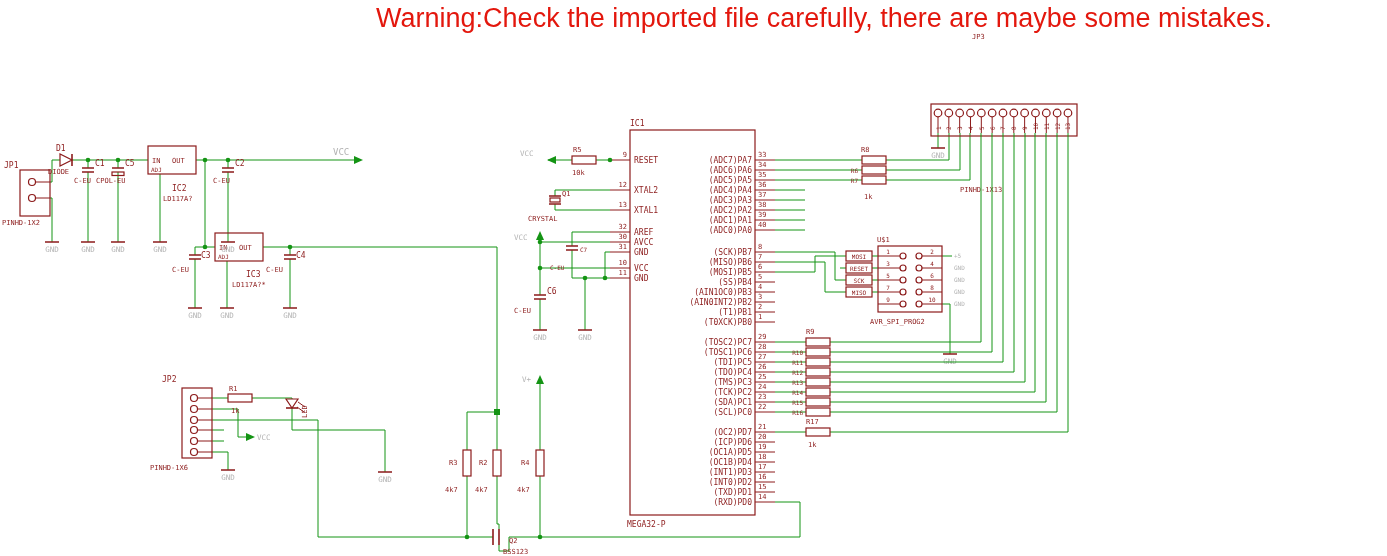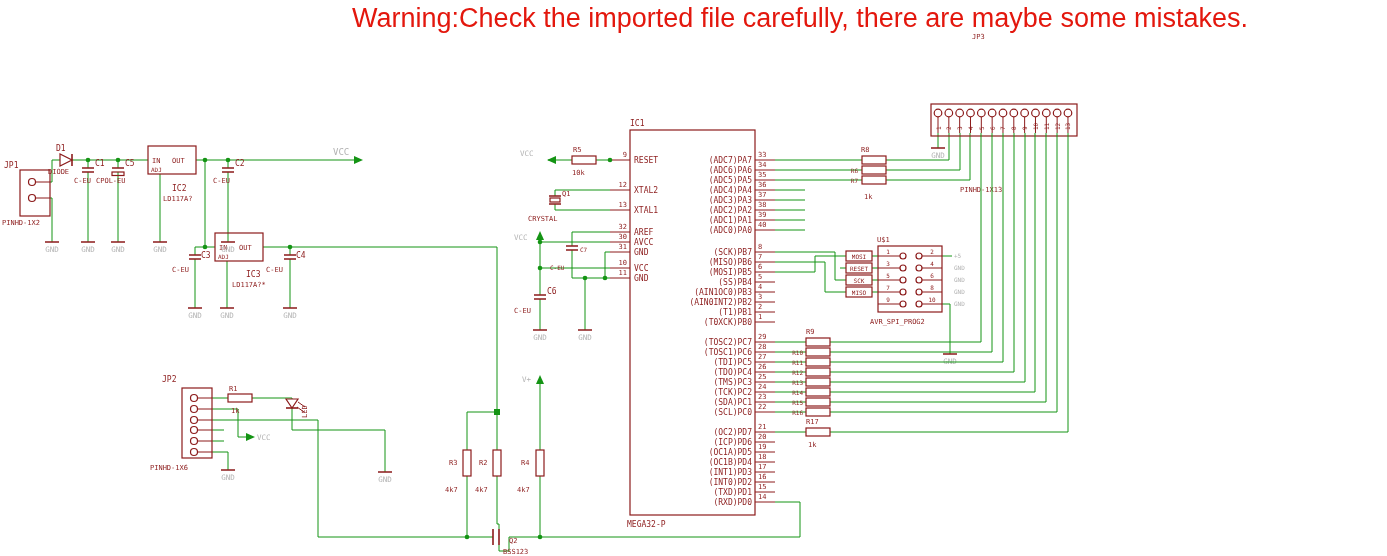--- a/index.html
+++ b/index.html
@@ -1,17 +1,17 @@
 <!DOCTYPE html>
 <html style="--wire: #149414; --part: #8c1b1b; --net: #b3b3b3; --warn: #e3170d;"><head>
 <meta charset="utf-8">
 <style>
   html,body{margin:0;padding:0;background:#ffffff;}
   body{width:1387px;height:556px;position:relative;overflow:hidden;}
-  .warning{position:absolute;top:3px;left:800px;transform:translateX(-50%);
+  .warning{position:absolute;top:3px;left:824px;transform:translateX(-50%);
     white-space:nowrap;font:27px "Liberation Sans",sans-serif;color:var(--warn,#e3170d);}
   svg{position:absolute;left:0;top:0;}
   text{font-family:"DejaVu Sans Mono","Liberation Mono",monospace;}
   .wire{fill:none;stroke:var(--wire,#149414);stroke-width:1;}
   .pin{fill:none;stroke:var(--part,#8c1b1b);stroke-width:1;}
   .part{fill:none;stroke:var(--part,#8c1b1b);stroke-width:1.2;}
   .plate{fill:none;stroke:var(--part,#8c1b1b);stroke-width:1.6;}
   .gbar{fill:none;stroke:var(--part,#8c1b1b);stroke-width:1.6;}
   .dot{fill:var(--wire,#149414);stroke:none;}
   .ahead{fill:var(--wire,#149414);stroke:none;}

